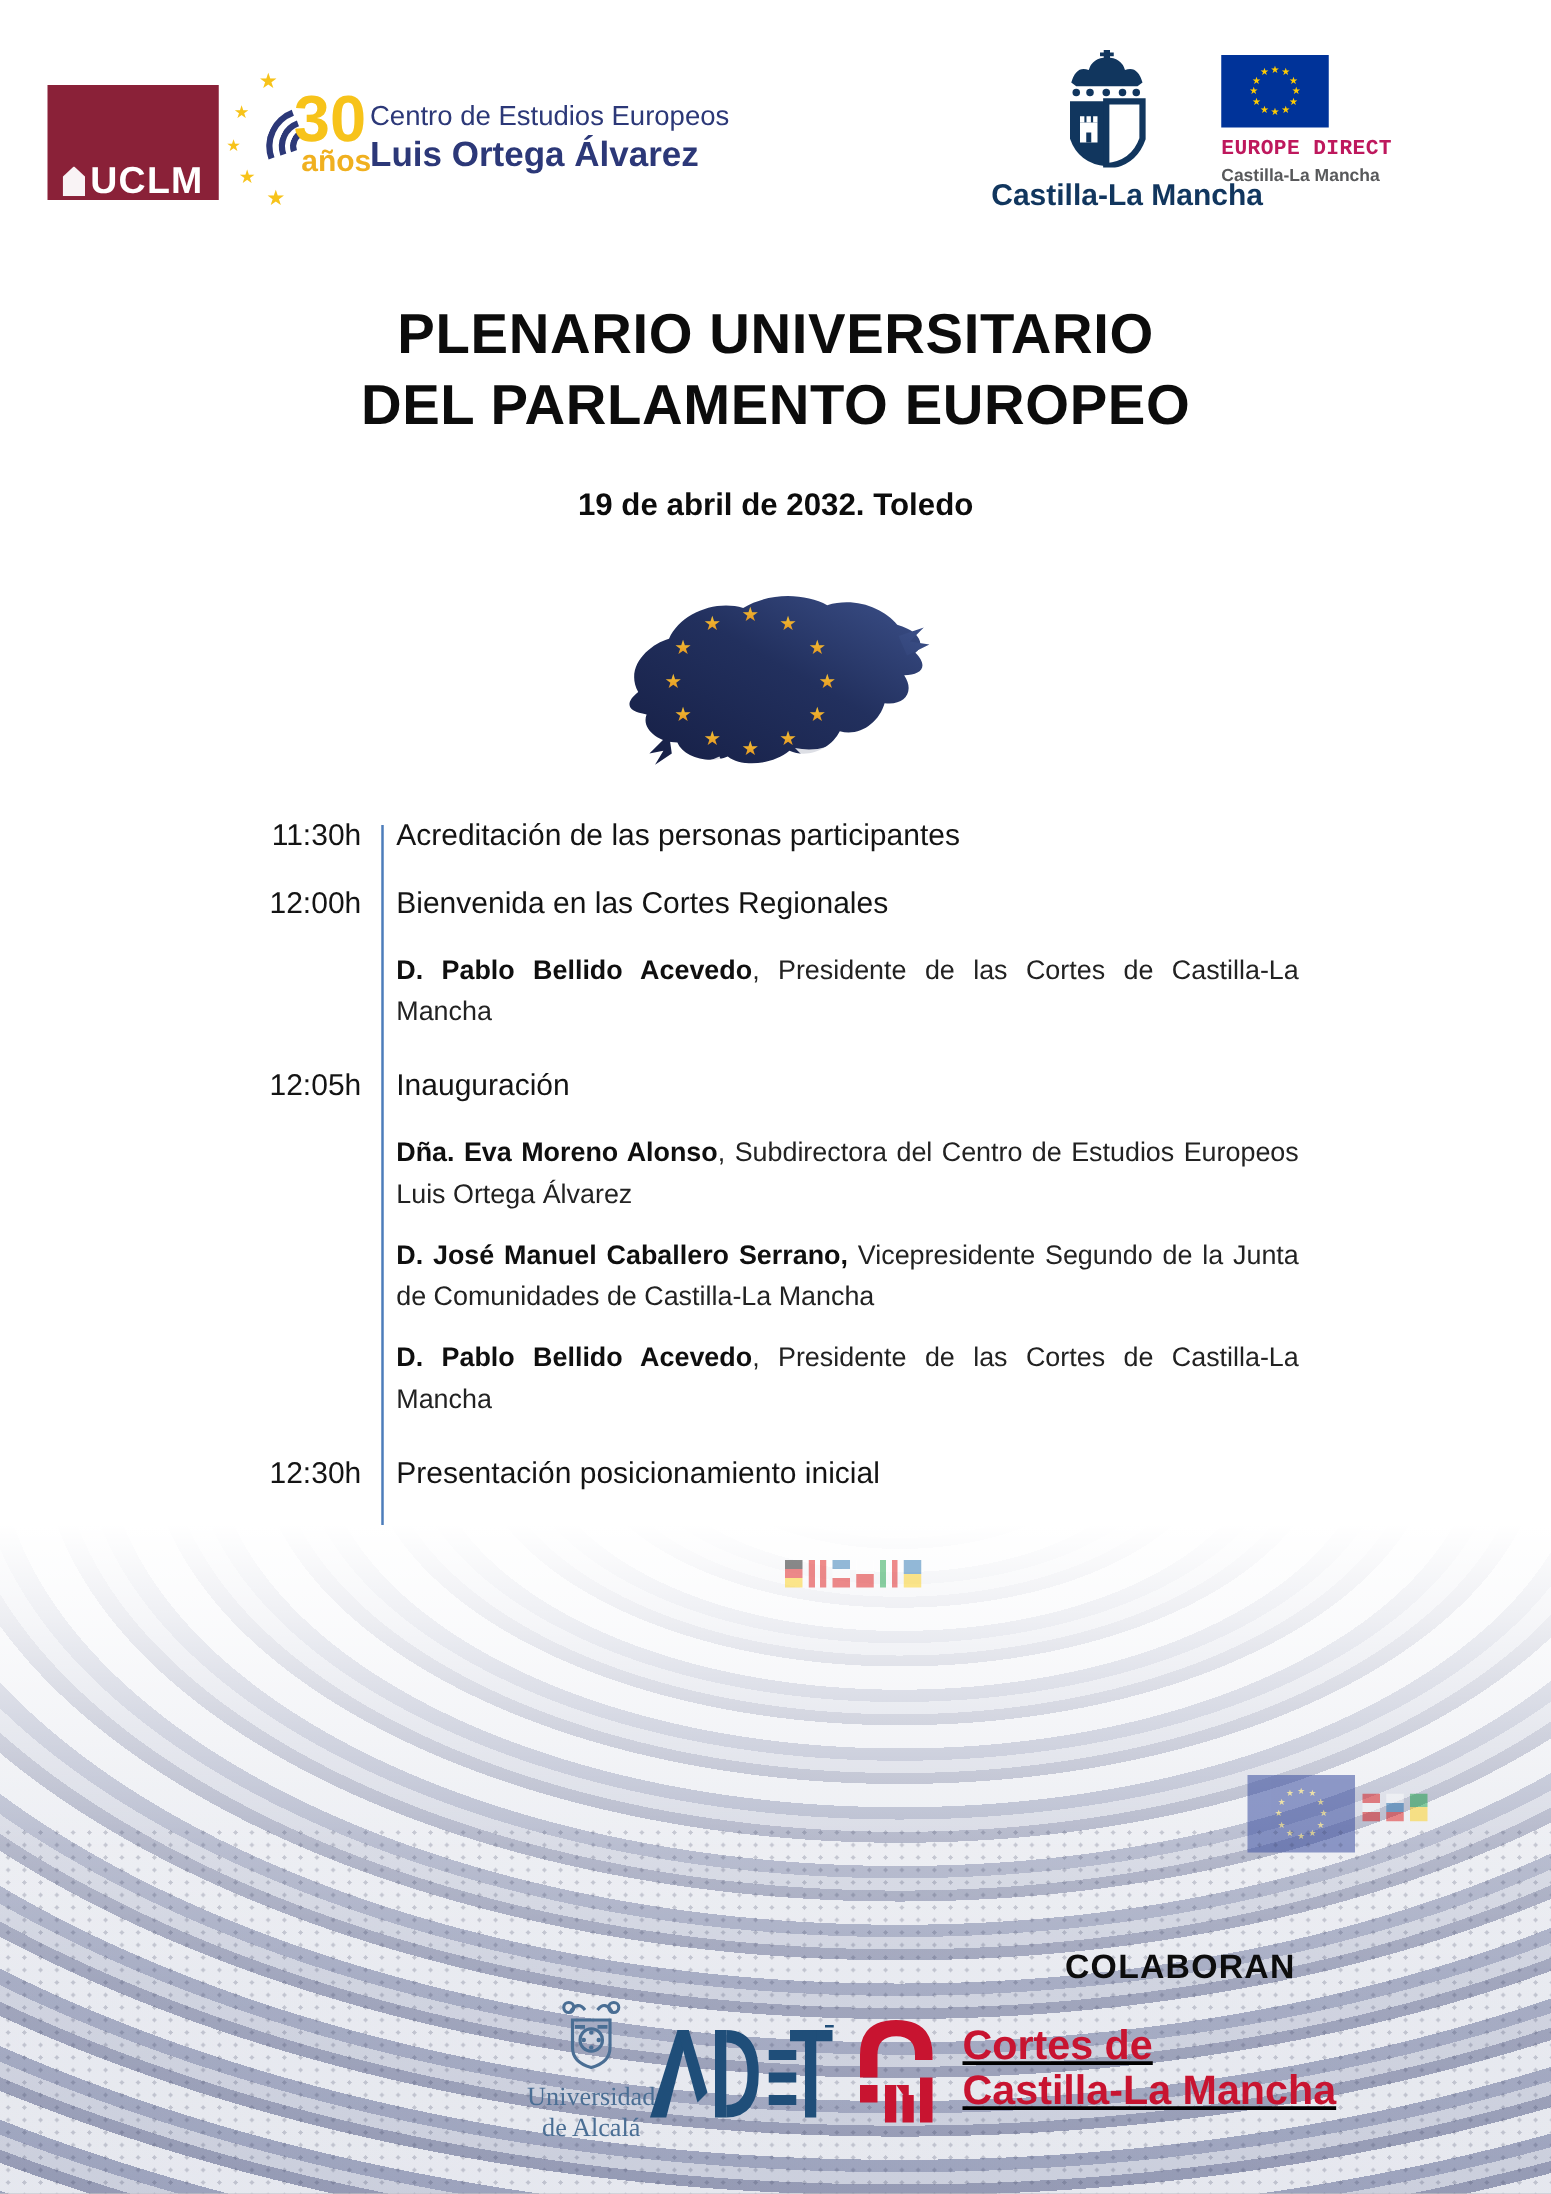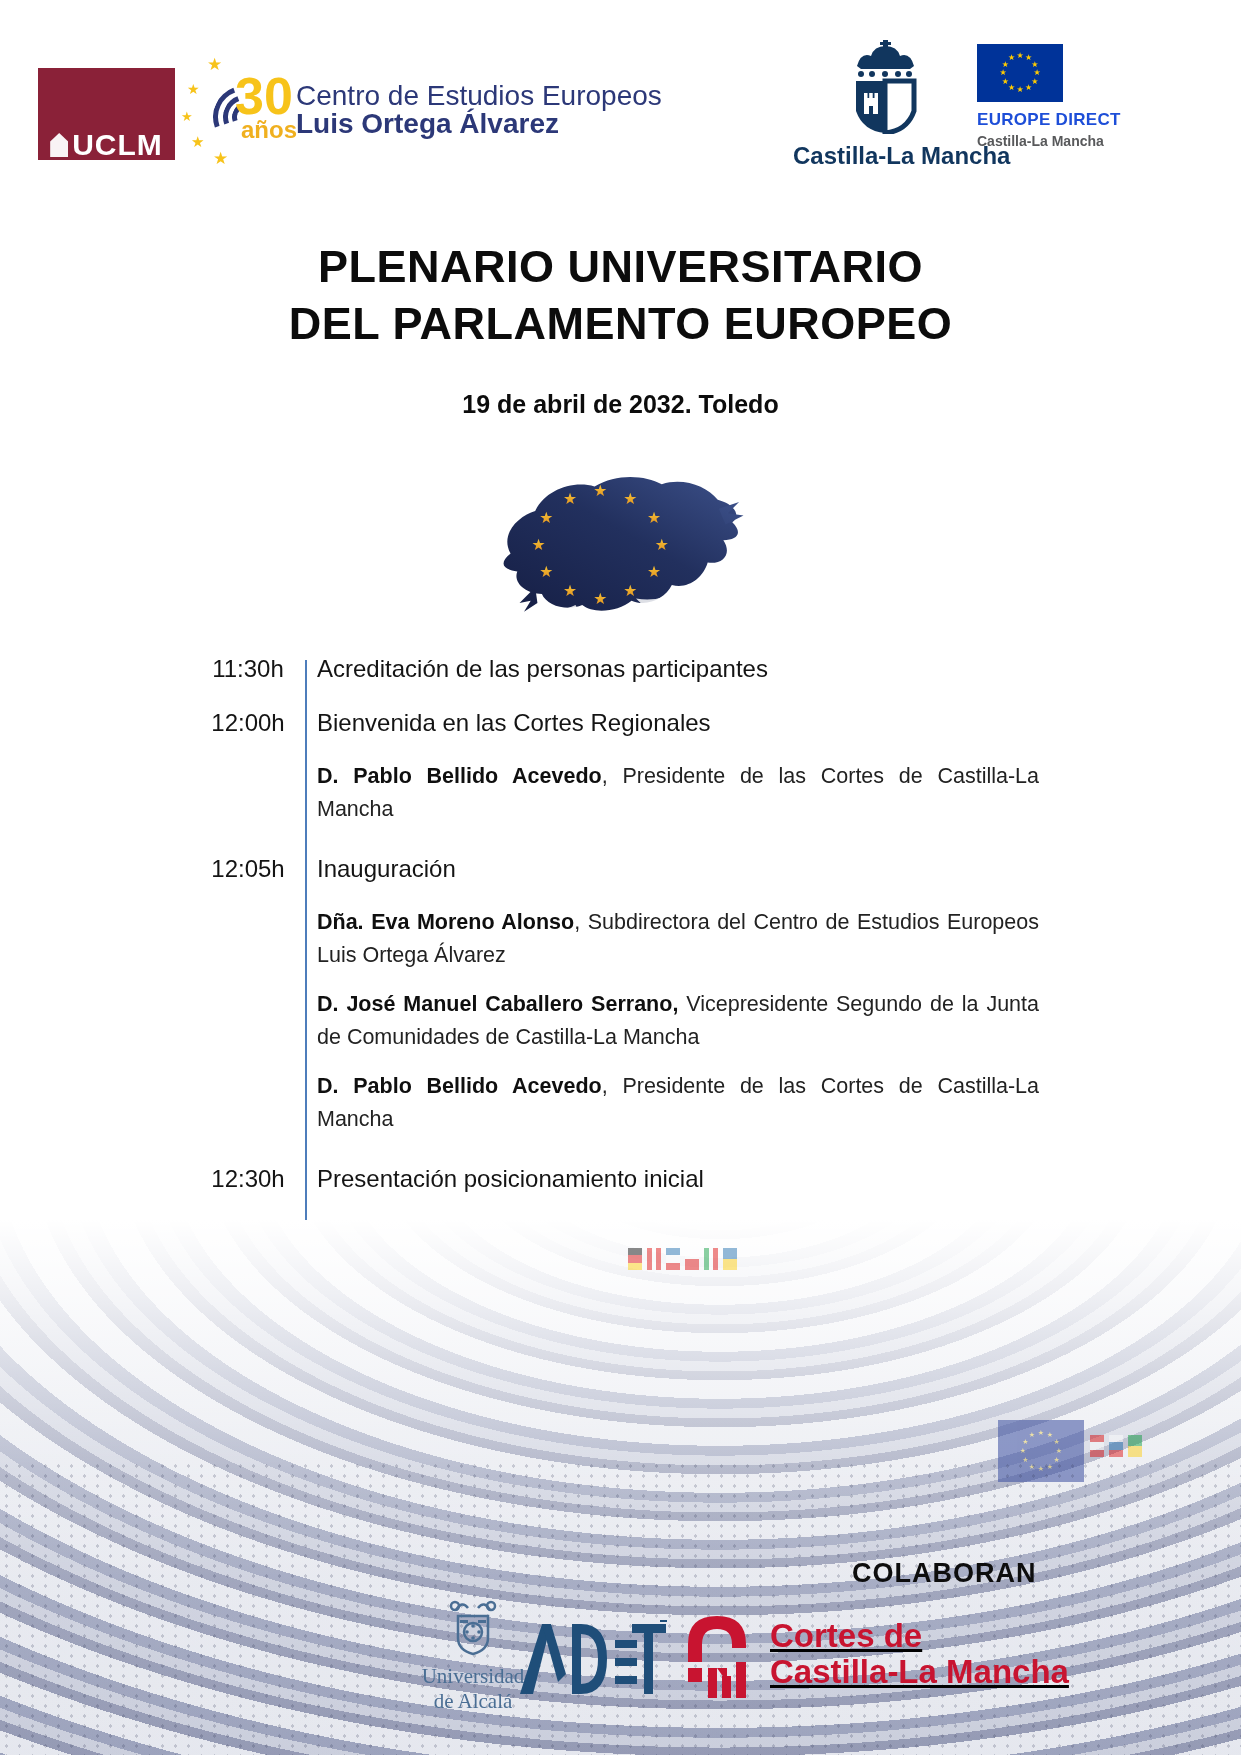--- a/index.html
+++ b/index.html
@@ -12,44 +12,44 @@
   .uclm-inner{display:flex;align-items:center;gap:4px;}
   .uclm-word{color:#fff;font-weight:bold;font-size:30px;letter-spacing:1px;line-height:1;}
   .uclm-glyph{width:18px;height:24px;background:#fff;
               clip-path:polygon(50% 0,100% 35%,100% 100%,0 100%,0 35%);opacity:.95;}
   .cee{position:absolute;left:183px;top:52px;width:360px;height:110px;}
   .cee-star{position:absolute;color:#f7c31a;font-size:17px;line-height:1;}
   .cee-arc{position:absolute;border:5px solid #2c3878;border-radius:50%;
            border-top-color:transparent;border-right-color:transparent;border-bottom-color:transparent;}
   .cee-30{position:absolute;left:52px;top:18px;color:#f7c31a;font-weight:bold;font-size:52px;line-height:1;}
   .cee-anios{position:absolute;left:58px;top:66px;color:#f0b01f;font-weight:bold;font-size:24px;line-height:1;}
-  .cee-l1{position:absolute;left:113px;top:28px;color:#2c3878;font-size:28px;white-space:nowrap;}
+  .cee-l1{position:absolute;left:113px;top:28px;color:#2c3878;font-size:22px;white-space:nowrap;}
   .cee-l2{position:absolute;left:113px;top:56px;color:#2c3878;font-size:28px;font-weight:bold;white-space:nowrap;}
   .clm{position:absolute;left:793px;top:38px;width:185px;text-align:center;}
   .clm-name{color:#11365e;font-weight:bold;font-size:24px;margin-top:4px;white-space:nowrap;}
   .ed{position:absolute;left:977px;top:44px;width:190px;}
   .euflag{position:relative;width:86px;height:58px;background:#003399;}
   .euflag .st{position:absolute;color:#ffcc00;font-size:8px;line-height:1;transform:translate(-50%,-50%);}
-  .ed-t{color:#1d4ed8;font-weight:bold;font-size:17px;margin-top:8px;letter-spacing:.3px;white-space:nowrap;}
+  .ed-t{color:#be185d;font-weight:bold;font-size:17px;margin-top:8px;letter-spacing:.3px;white-space:nowrap;font-family:Liberation Mono, monospace;}
   .ed-s{color:#58595b;font-weight:bold;font-size:14px;margin-top:3px;white-space:nowrap;}
 
   
   .title{position:absolute;left:0;top:238px;width:100%;text-align:center;color:#0c0c0c;
          font-size:45px;font-weight:bold;line-height:57px;letter-spacing:.5px;}
   .date{position:absolute;left:0;top:390px;width:100%;text-align:center;color:#0c0c0c;
         font-size:25px;font-weight:bold;}
 
   
   .brush{position:absolute;left:468px;top:458px;width:280px;height:180px;}
 
   
   .schedule{position:absolute;left:207px;top:652px;width:832px;}
   .sch-line{position:absolute;left:98px;top:8px;bottom:6px;width:2px;background:#4d7dbb;}
   .sch-row{display:flex;align-items:center;margin-bottom:21px;}
-  .sch-time{width:82px;text-align:center;color:#141414;font-size:24px;flex:0 0 82px;}
+  .sch-time{width:82px;text-align:right;color:#141414;font-size:24px;flex:0 0 82px;}
   .sch-title{margin-left:28px;color:#141414;font-size:24px;line-height:33px;flex:1;}
   .sch-sub{margin:0 0 16px 110px;color:#222;font-size:21.5px;line-height:33px;
            text-align:justify;width:722px;box-sizing:border-box;}
   .sch-sub b{color:#0f0f0f;}
   .sp6{height:10px;}
 
   
   .photo{position:absolute;left:0;top:1220px;width:1241px;height:535px;
     background:
       linear-gradient(to bottom, rgba(255,255,255,1) 0%, rgba(255,255,255,.82) 14%,

